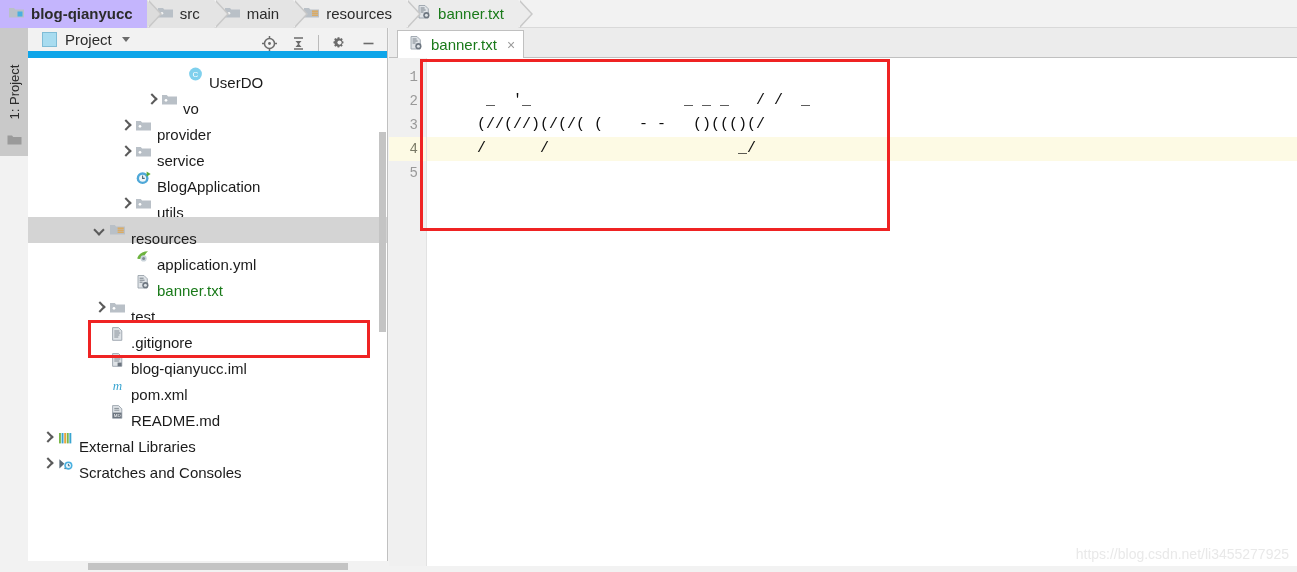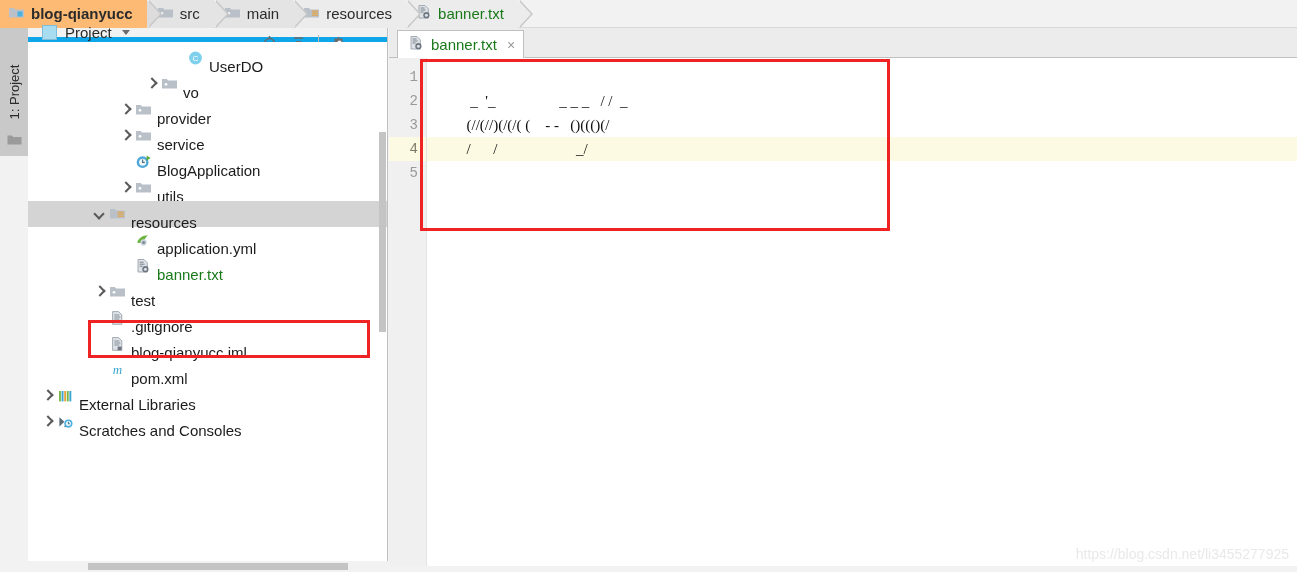--- a/index.html
+++ b/index.html
@@ -24,21 +24,21 @@
     display: flex; align-items: center;
     border-bottom: 1px solid #d9d9d9;
   }
   .crumb {
     position: relative;
     display: flex; align-items: center;
     height: 28px;
     padding: 0 14px 0 8px;
     font-size: 15px;
     color: #2b2b2b;
-    background: #fdba74;
+    background: #c4b5fd;
     margin-right: 2px;
   }
   .crumb.lighter { background: #e4e4e4; }
   .crumb.lightest { background: #ececec; }
   .crumb:after {
     content: "";
     position: absolute; right: -13px; top: 0;
     width: 0; height: 0;
     border-top: 14px solid transparent;
     border-bottom: 14px solid transparent;
@@ -86,24 +86,24 @@
 
   
   .panel {
     position: absolute; left: 28px; top: 28px;
     width: 360px; height: 544px;
     background: #ffffff;
     border-right: 1px solid #c0c0c0;
   }
   .panel-header {
     position: relative;
-    height: 14px;
+    height: 30px;
     background: #f2f2f2;
     display: flex; align-items: center;
-    border-bottom: 5px solid #0ea5e9;
+    border-bottom: 7px solid #0ea5e9;
   }
   .panel-title {
     display: flex; align-items: center;
     margin-left: 14px;
     font-size: 15px; color: #2b2b2b;
   }
   .panel-title .sq {
     width: 15px; height: 15px;
     background: #a8dcf0;
     border: 1px solid #7fbcd6;
@@ -256,21 +256,21 @@
   .code {
     position: relative;
     flex: 1 1 auto;
     padding-top: 7px;
     overflow: hidden;
   }
   .cline {
     position: relative;
     height: 24px;
     line-height: 24px;
-    font-family: Liberation Serif, serif;
+    font-family: Liberation Mono, monospace;
     font-size: 15px;
     color: #0d0d0d;
     white-space: pre;
     padding-left: 32px;
   }
   .cline.cur { background: #fdfae4; }
   .cline.cur-full {
     width: 908px;
   }
 
@@ -538,20 +538,33 @@
           <div style="flex: 0 0 64px; height: 1px;"></div>
           <span class="arrow"></span>
           <span class="ico">
             <svg width="17" height="16" viewBox="0 0 17 16">
               <text x="8.5" y="12" font-family="Liberation Serif, serif" font-size="13" font-style="italic" fill="#3aa5d1" text-anchor="middle">m</text>
             </svg>
           </span>
           <span class="lbl">pom.xml</span>
         </div>
         <div class="row">
+          <div style="flex: 0 0 64px; height: 1px;"></div>
+          <span class="arrow"></span>
+          <span class="ico">
+            <svg width="17" height="16" viewBox="0 0 17 16">
+              <path d="M3.6 1.6h6l3.2 3.2V14.3H3.6z" fill="#dfe3e7" stroke="#9aa3ab" stroke-width="0.9"></path>
+              <path d="M5.3 4.4h4.6M5.3 6.2h5" stroke="#7b848c" stroke-width="0.9"></path>
+              <rect x="3.8" y="8.6" width="8.8" height="5.4" fill="#6d7680"></rect>
+              <text x="8.2" y="13" font-family="Liberation Sans, sans-serif" font-size="4.4" fill="#ffffff" text-anchor="middle">MD</text>
+            </svg>
+          </span>
+          <span class="lbl">README.md</span>
+        </div>
+        <div class="row">
           <div style="flex: 0 0 12px; height: 1px;"></div>
           <span class="arrow r"></span>
           <span class="ico">
             <svg width="17" height="16" viewBox="0 0 17 16">
               <rect x="2" y="3" width="1.9" height="10.4" fill="#7ab648"></rect>
               <rect x="4.6" y="3" width="1.9" height="10.4" fill="#3aa5d1"></rect>
               <rect x="7.2" y="3" width="1.9" height="10.4" fill="#e8a33d"></rect>
               <rect x="9.8" y="3" width="1.9" height="10.4" fill="#7ab648"></rect>
               <rect x="12.4" y="3" width="1.9" height="10.4" fill="#3aa5d1"></rect>
             </svg>

